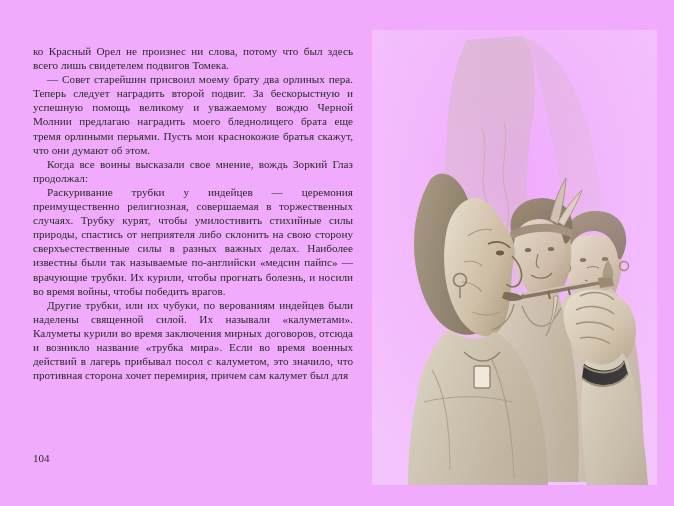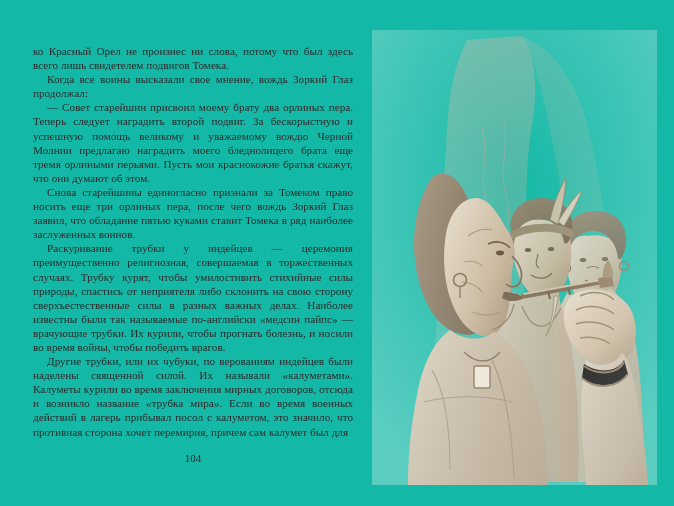--- a/index.html
+++ b/index.html
@@ -4,21 +4,21 @@
 <style>
   html, body {
     margin: 0;
     padding: 0;
     background: #ffffff;
   }
   .page {
     position: relative;
     width: 674px;
     height: 506px;
-    background: #14b8a6;
+    background: #f0abfc;
     overflow: hidden;
     font-family: "Liberation Serif", serif;
   }
   .text-column {
     position: absolute;
     left: 33px;
     top: 44px;
     width: 320px;
   }
   .para {
@@ -31,21 +31,20 @@
     hyphens: manual;
   }
   .para.first {
     text-indent: 0;
   }
   .page-number {
     position: absolute;
     left: 33px;
     top: 452px;
     width: 320px;
-    text-align: center;
     font-size: 11px;
     color: #2b2b2b;
   }
 
   
   .illustration {
     position: absolute;
     left: 372px;
     top: 30px;
     width: 285px;
@@ -57,23 +56,22 @@
     height: 100%;
   }
 </style>
 </head>
 <body>
 
 <div class="page">
 
   <div class="text-column">
     <p class="para first">ко Красный Орел не произнес ни слова, потому что был здесь всего лишь свидетелем подвигов Томека.</p>
+    <p class="para">— Совет старейшин присвоил моему брату два орлиных пера. Теперь следует наградить второй подвиг. За бескорыстную и успешную помощь великому и уважаемому вождю Черной Молнии предлагаю наградить моего бледнолицего брата еще тремя орлиными перьями. Пусть мои краснокожие братья скажут, что они думают об этом.</p>
     <p class="para">Когда все воины высказали свое мнение, вождь Зоркий Глаз продолжал:</p>
-    <p class="para">— Совет старейшин присвоил моему брату два орлиных пера. Теперь следует наградить второй подвиг. За бескорыстную и успешную помощь великому и уважаемому вождю Черной Молнии предлагаю наградить моего бледнолицего брата еще тремя орлиными перьями. Пусть мои краснокожие братья скажут, что они думают об этом.</p>
-    <p class="para">Снова старейшины единогласно признали за Томеком право носить еще три орлиных пера, после чего вождь Зоркий Глаз заявил, что обладание пятью куками ставит Томека в ряд наиболее заслуженных воинов.</p>
     <p class="para">Раскуривание трубки у индейцев — церемония преимущественно религиозная, совершаемая в торжественных случаях. Трубку курят, чтобы умилостивить стихийные силы природы, спастись от неприятеля либо склонить на свою сторону сверхъестественные силы в разных важных делах. Наиболее известны были так называемые по-английски «медсин пайпс» — врачующие трубки. Их курили, чтобы прогнать болезнь, и носили во время войны, чтобы победить врагов.</p>
     <p class="para">Другие трубки, или их чубуки, по верованиям индейцев были наделены священной силой. Их называли «калуметами». Калуметы курили во время заключения мирных договоров, отсюда и возникло название «трубка мира». Если во время военных действий в лагерь прибывал посол с калуметом, это значило, что противная сторона хочет перемирия, причем сам калумет был для</p>
   </div>
 
   <div class="page-number">104</div>
 
   <div class="illustration">
     <svg viewBox="0 0 285 455" xmlns="http://www.w3.org/2000/svg">
       <defs>
         <linearGradient id="smokeGrad" x1="0" y1="0" x2="0" y2="1">

